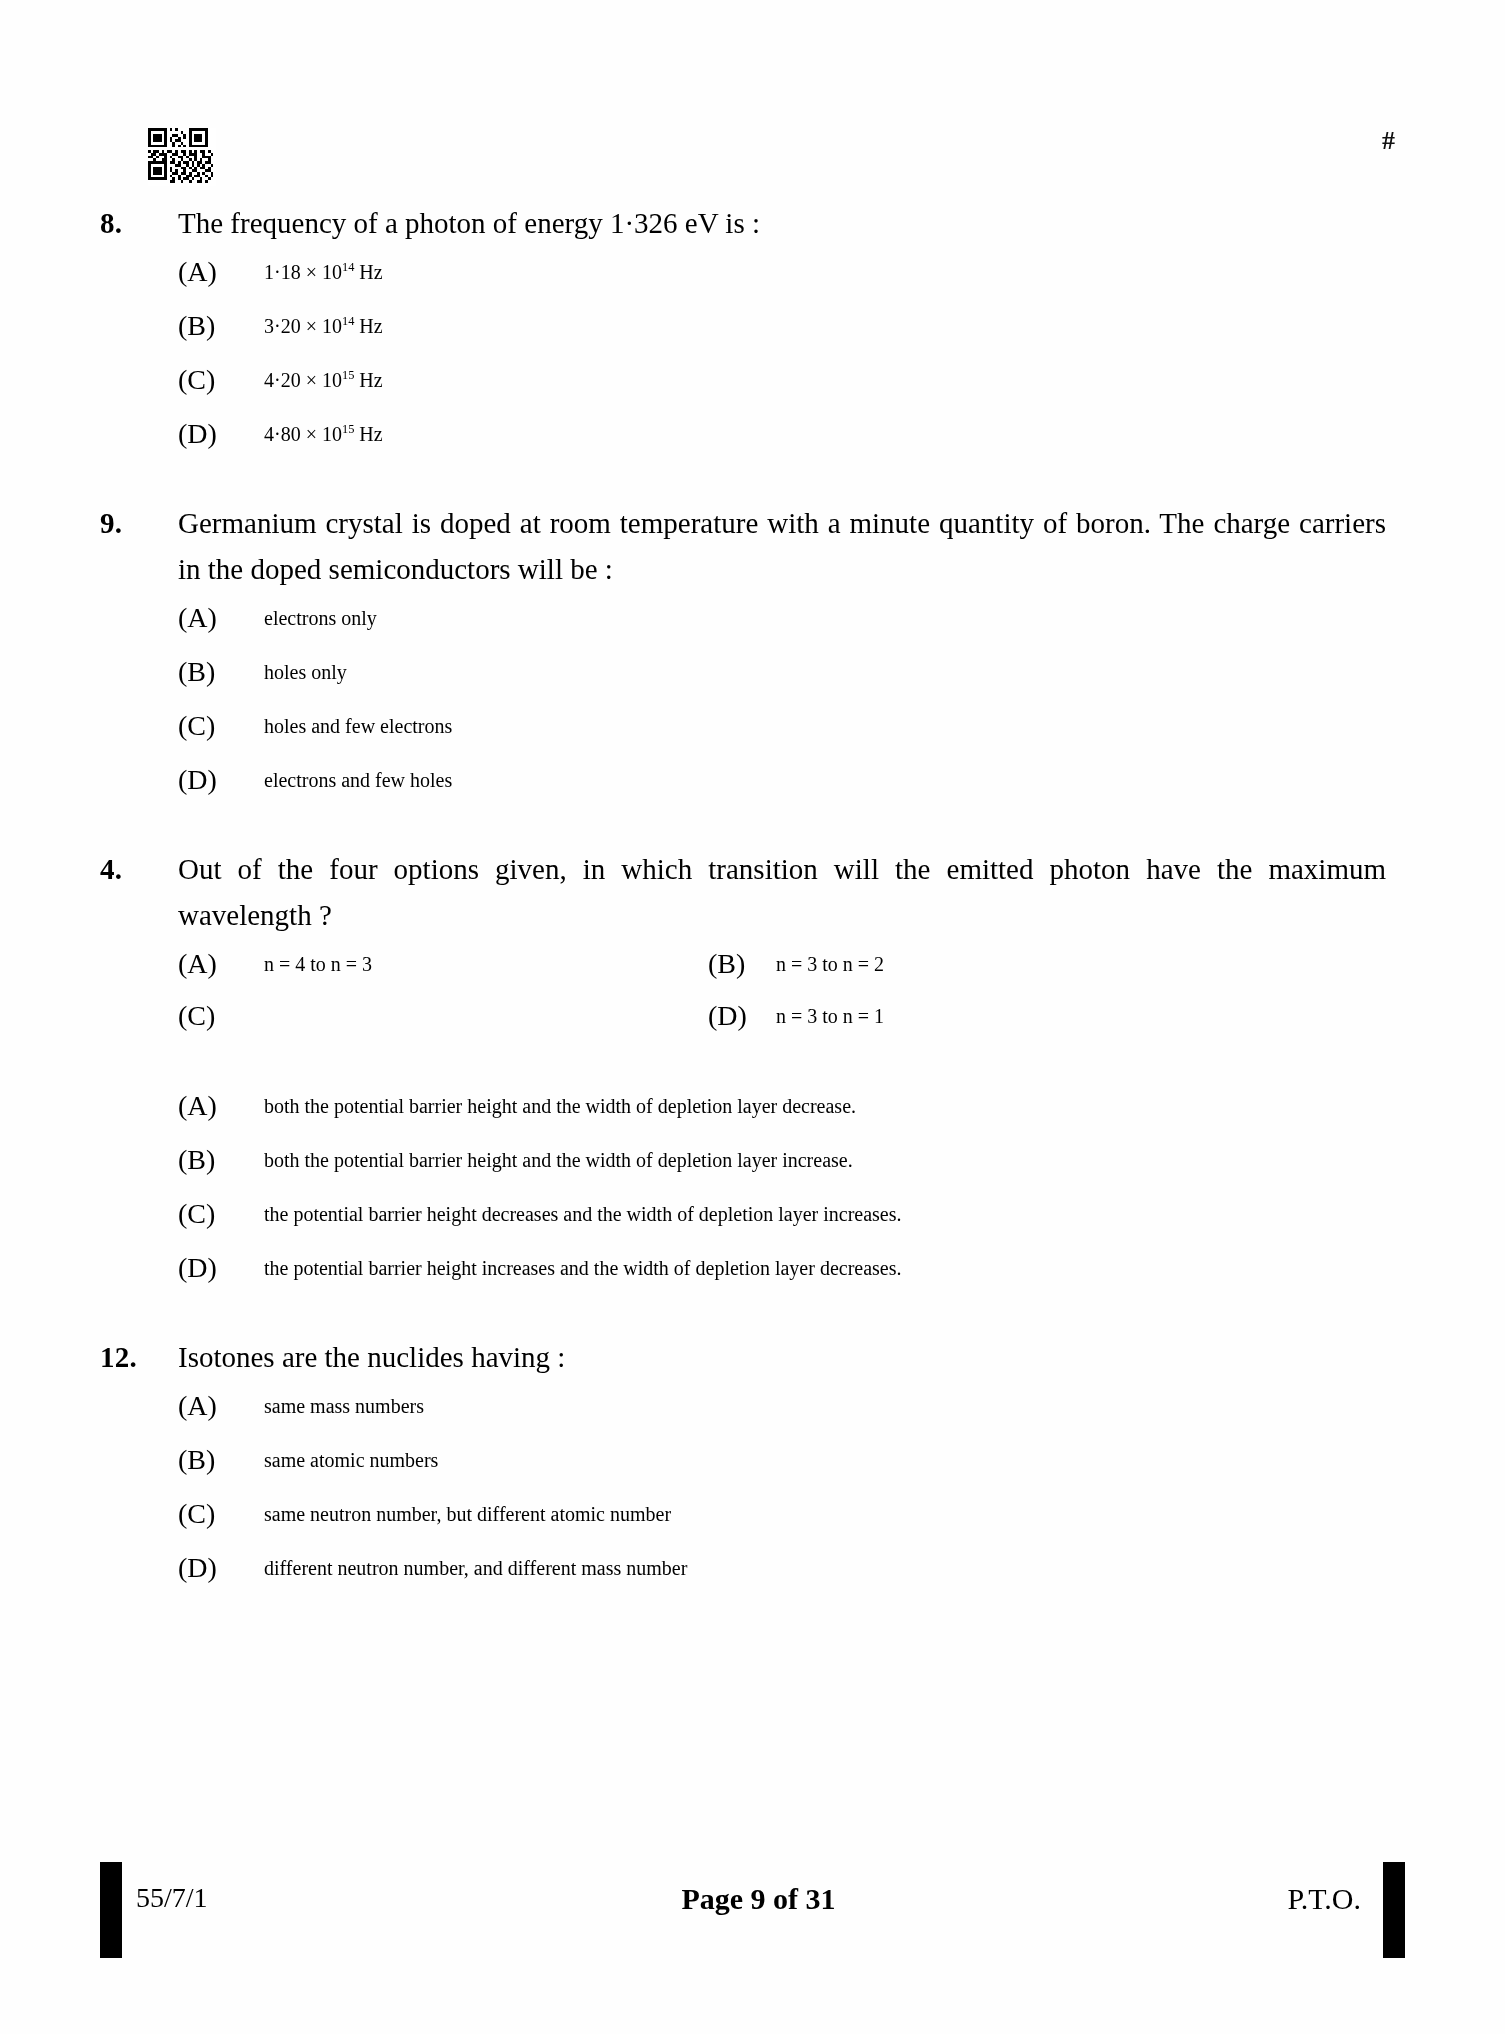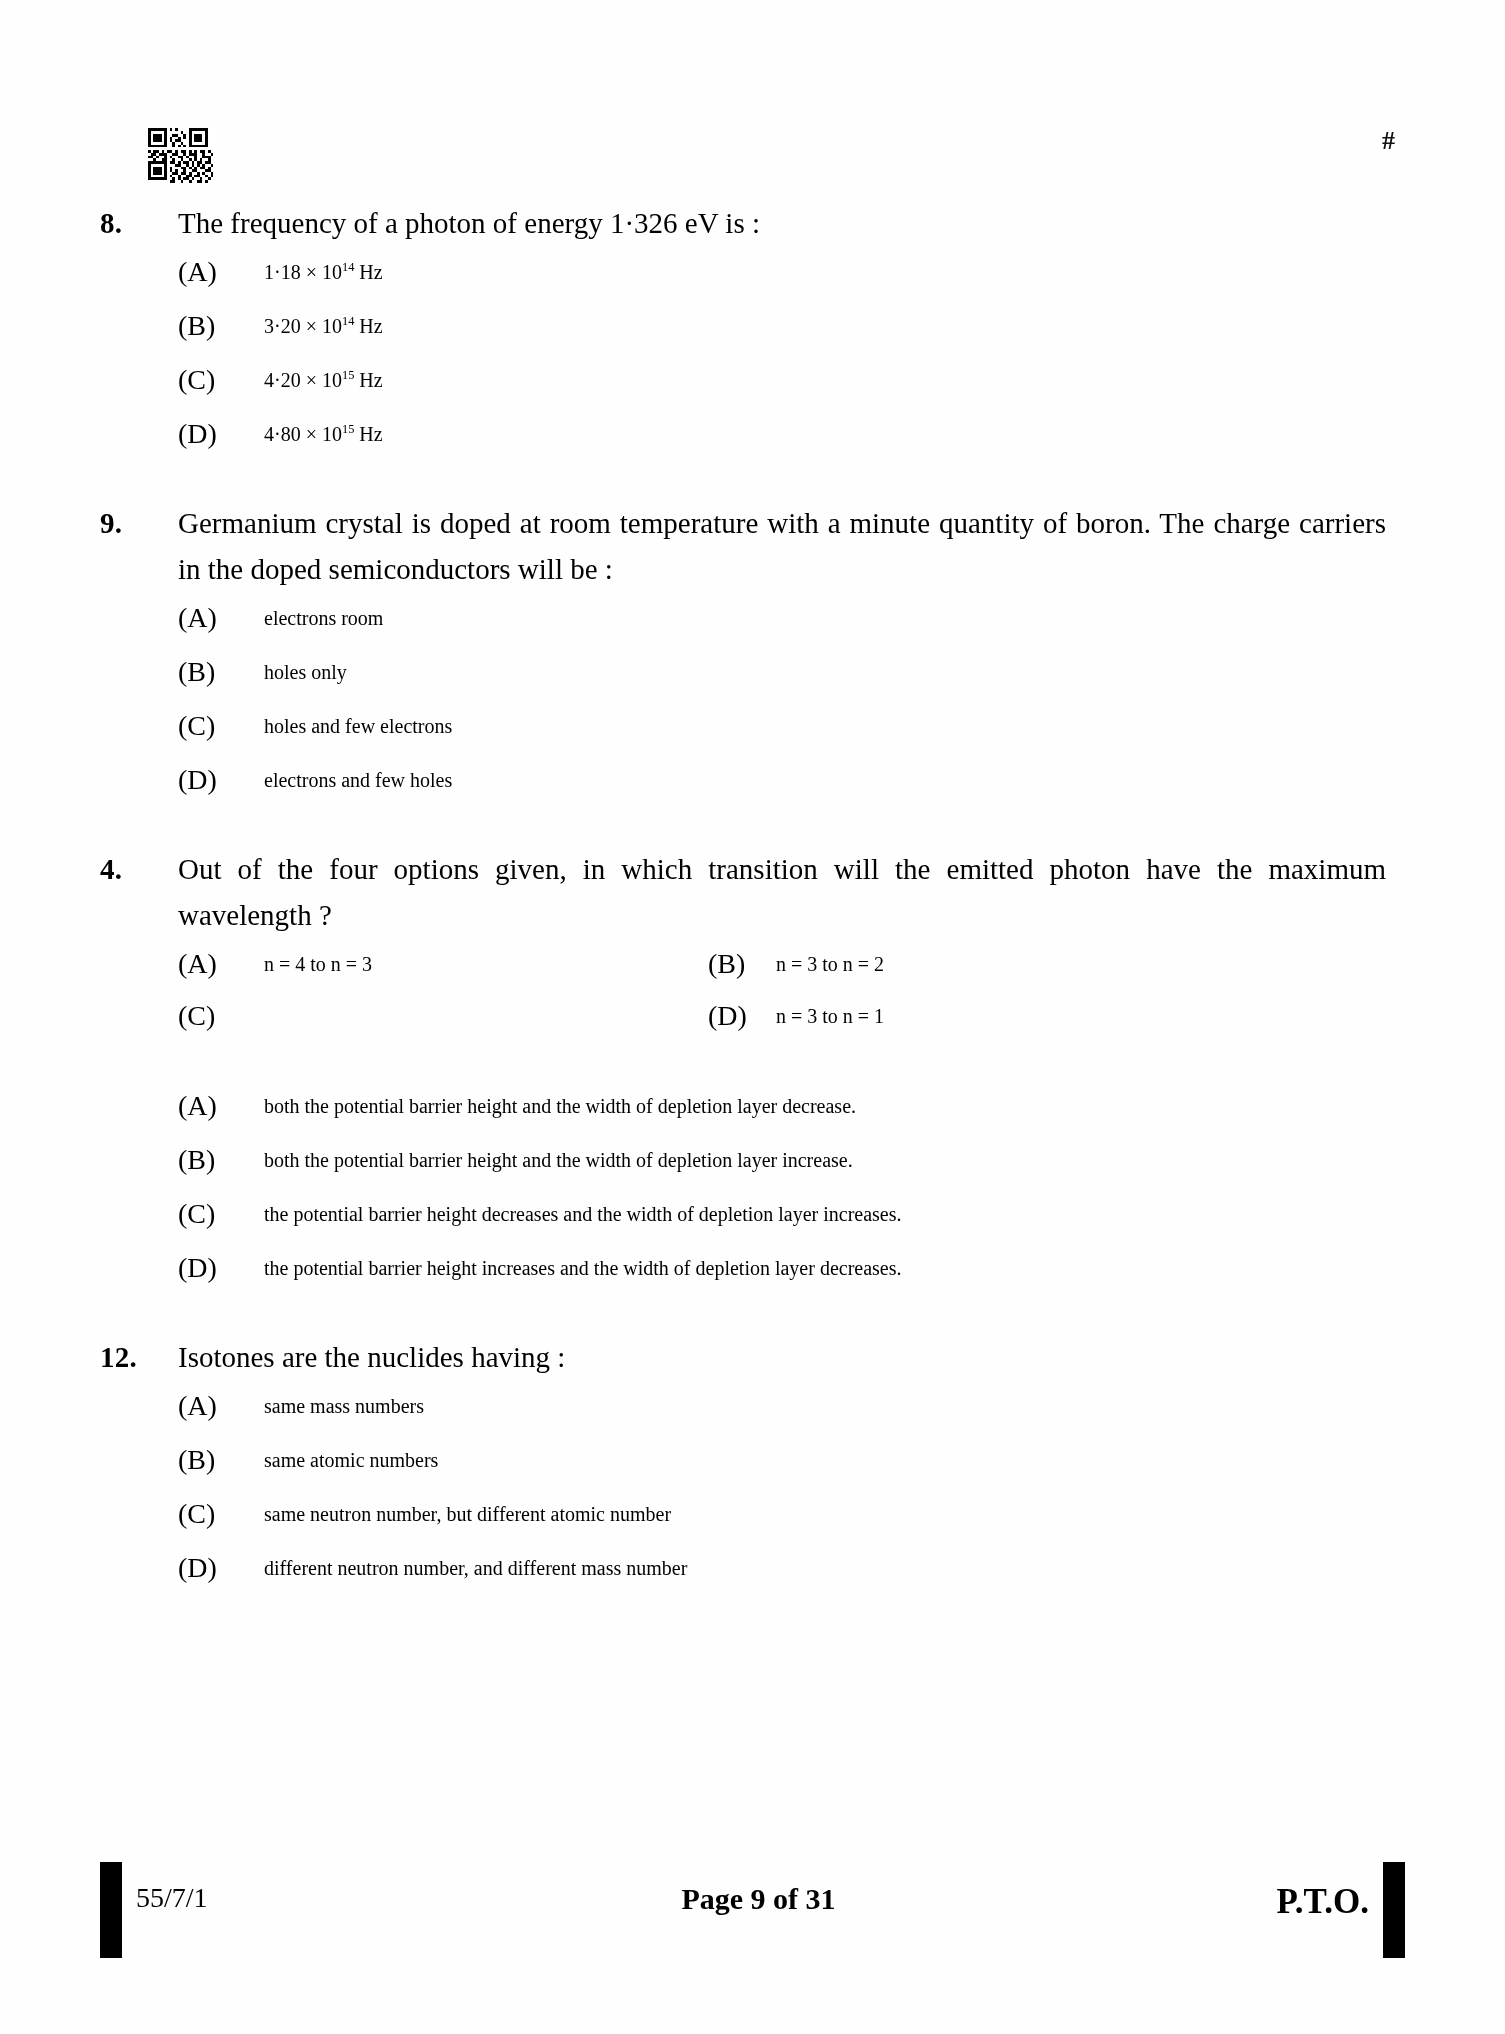--- a/index.html
+++ b/index.html
@@ -160,24 +160,24 @@
     left: 12px;
     right: 0;
     top: 26px;
     text-align: center;
     font-size: 30px;
     font-weight: 700;
     line-height: 1;
   }
   .footer-pto {
     position: absolute;
-    right: 36px;
+    right: 44px;
     top: 26px;
-    font-size: 35px;
-    font-weight: 700;
+    font-size: 30px;
+    font-weight: 400;
     line-height: 1;
   }
 </style>
 </head>
 <body>
 
 <div class="page">
 
   <div class="header">
     <div class="qr">
@@ -319,21 +319,21 @@
     <div class="gap-m"></div>
 
     <div class="q-block">
       <div class="q-head">
         <div class="q-num">9.</div>
         <div class="q-text">Germanium crystal is doped at room temperature with a minute quantity of boron. The charge carriers in the doped semiconductors will be :</div>
       </div>
       <div class="opts">
         <div class="opt-row">
           <div class="opt-label">(A)</div>
-          <div class="opt-body">electrons room</div>
+          <div class="opt-body">electrons only</div>
         </div>
         <div class="opt-row">
           <div class="opt-label">(B)</div>
           <div class="opt-body">holes only</div>
         </div>
         <div class="opt-row">
           <div class="opt-label">(C)</div>
           <div class="opt-body">holes and few electrons</div>
         </div>
         <div class="opt-row">

